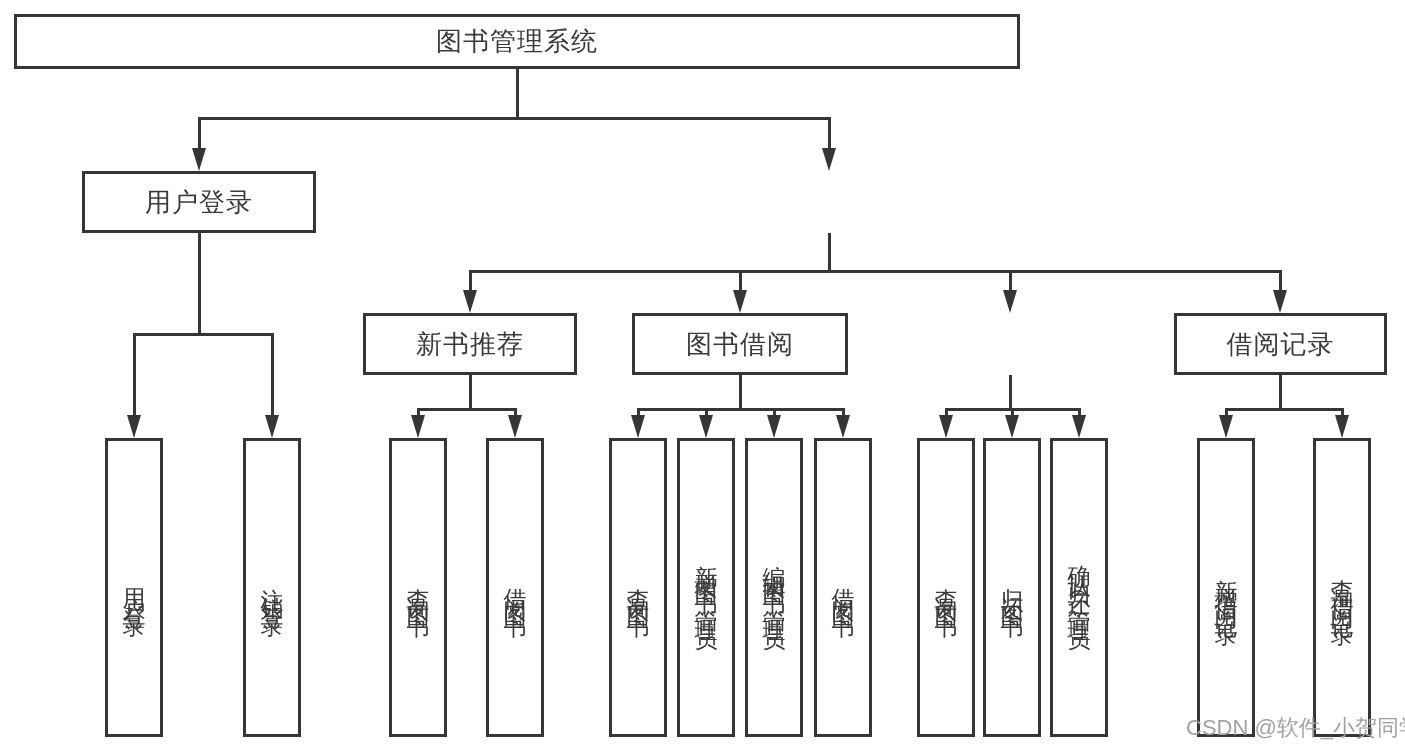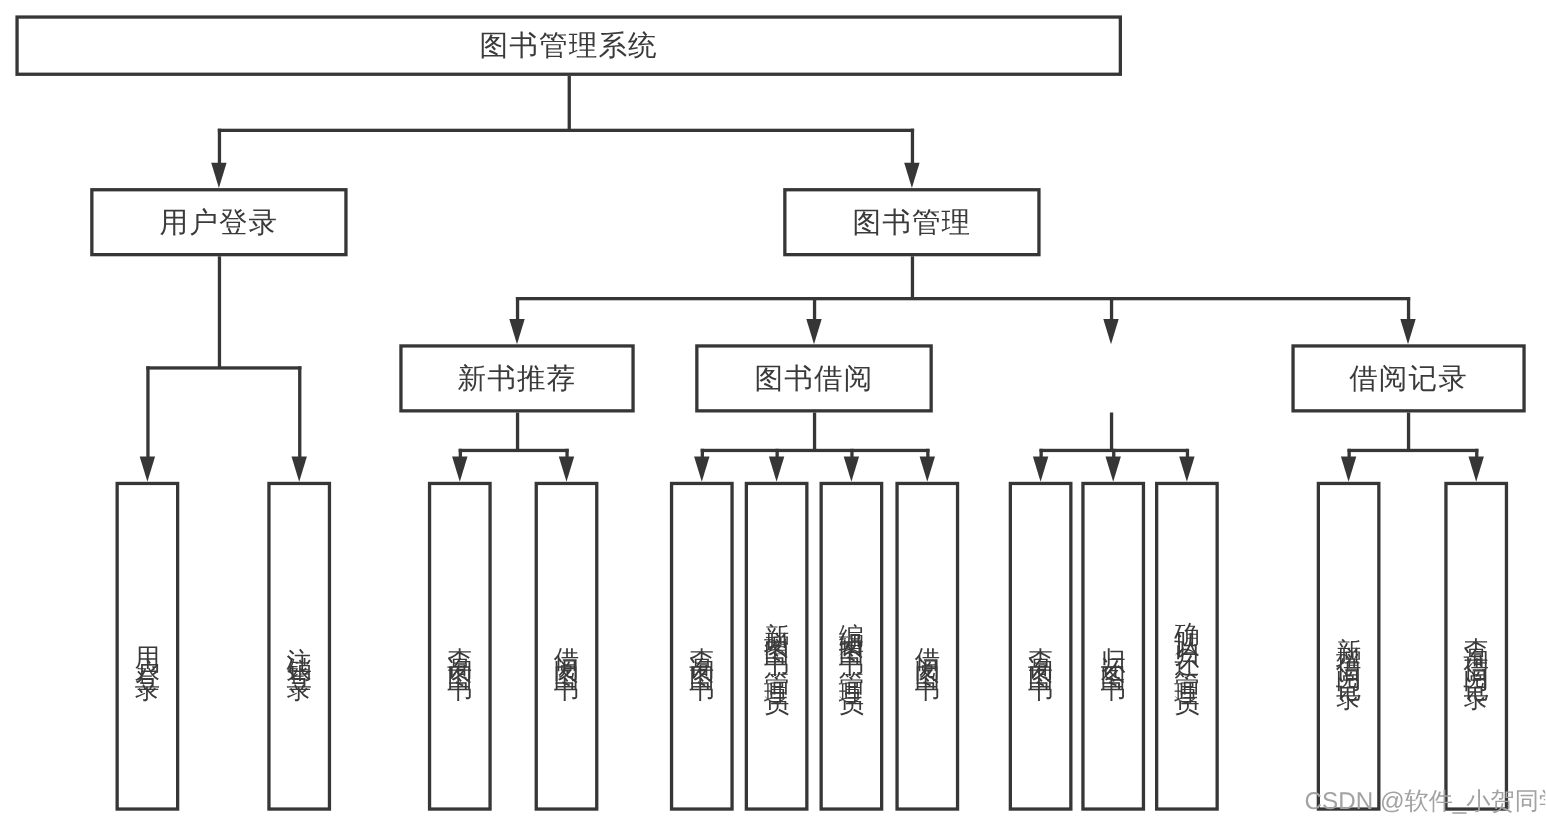--- a/index.html
+++ b/index.html
@@ -42,23 +42,20 @@
 
   <div class="vline" style="left:516px;top:69px;height:49px"></div>
   <div class="hline" style="left:198px;top:117px;width:633px"></div>
   <div class="vline" style="left:198px;top:117px;height:33px"></div>
   <div class="vline" style="left:828px;top:117px;height:33px"></div>
   <div class="arrow" style="left:192px;top:148px"></div>
   <div class="arrow" style="left:822px;top:148px"></div>
 
   <div class="box" style="left:82px;top:171px;width:234px;height:62px">
     <span class="hlabel">用户登录</span>
-  </div>
-  <div class="box" style="left:712px;top:171px;width:234px;height:62px">
-    <span class="hlabel">图书管理</span>
   </div>
 
   <div class="vline" style="left:198px;top:233px;height:101px"></div>
   <div class="hline" style="left:133px;top:333px;width:141px"></div>
   <div class="vline" style="left:133px;top:333px;height:84px"></div>
   <div class="vline" style="left:271px;top:333px;height:84px"></div>
   <div class="arrow" style="left:127px;top:415px"></div>
   <div class="arrow" style="left:265px;top:415px"></div>
 
   <div class="vline" style="left:828px;top:233px;height:38px"></div>

